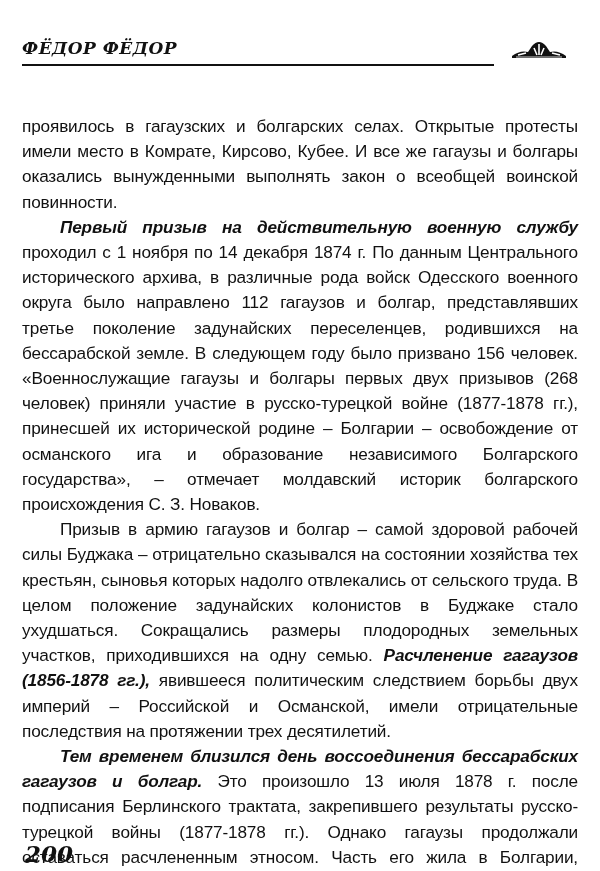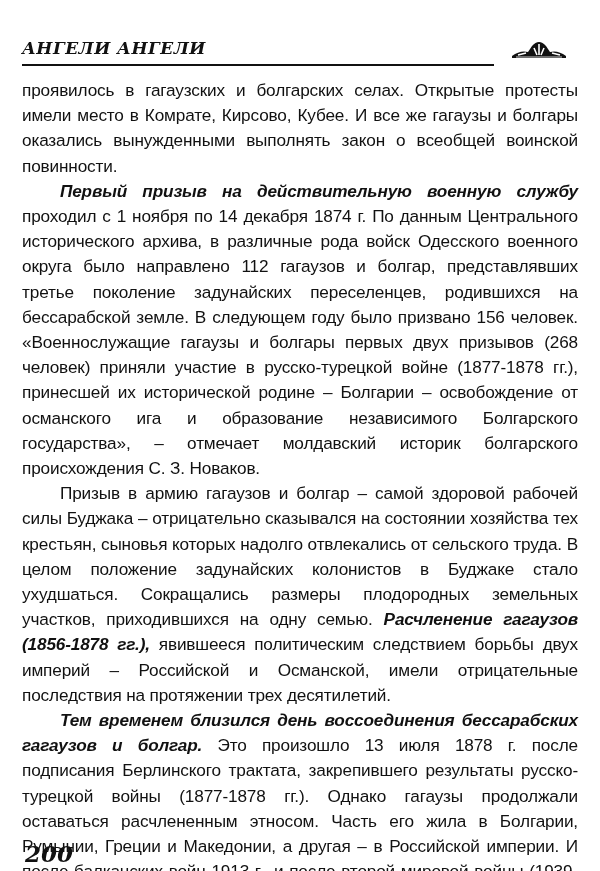--- a/index.html
+++ b/index.html
@@ -14,32 +14,32 @@
       font-size: 17px; letter-spacing: 0.5px;
     }
     .ornament { position: absolute; left: 510px; top: 36px; width: 58px; height: 24px; }
     .text {
       position: absolute; left: 22px; top: 78px; width: 556px;
       font-family: "Liberation Sans", sans-serif; font-size: 17.2px;
       line-height: 25.2px; text-align: justify; letter-spacing: -0.15px;
     }
     .text p { margin: 0; }
     .text p.indent { text-indent: 38px; }
-    .text p.noindent { text-indent: 0; }
+    .text p.noindent { text-indent: 0; margin-top: 36px; }
     .b { font-weight: bold; font-style: italic; }
     .page-num {
       position: absolute; left: 25px; top: 840px;
       font-family: "DejaVu Serif", serif; font-weight: bold; font-style: italic; font-size: 23px;
     }
   </style>
 </head>
 <body>
 
 <div class="running-head">
-  <span class="running-title">АНГЕЛИ АНГЕЛИ</span>
+  <span class="running-title">ФЁДОР ФЁДОР</span>
 </div>
 <svg class="ornament" viewBox="0 0 58 24">
   <path d="M2 20 Q10 14 18 16 L22 10 Q29 2 36 10 L40 16 Q48 14 56 20 L56 22 L2 22 Z" fill="#111"></path>
   <path d="M8 19 L16 17 M42 17 L50 19 M24 12 L27 19 M29 8 L29 19 M34 12 L31 19" stroke="#fff" stroke-width="1.6"></path>
   <path d="M6 21 L52 21" stroke="#fff" stroke-width="0.8"></path>
 </svg>
 
 <div class="text">
   <p class="noindent">
     <span>проявилось в гагаузских и болгарских селах. Открытые протесты имели место  в Комрате, Кирсово, Кубее. И все же гагаузы и болгары оказались вынужденными выполнять закон о всеобщей воинской повинности.</span>

